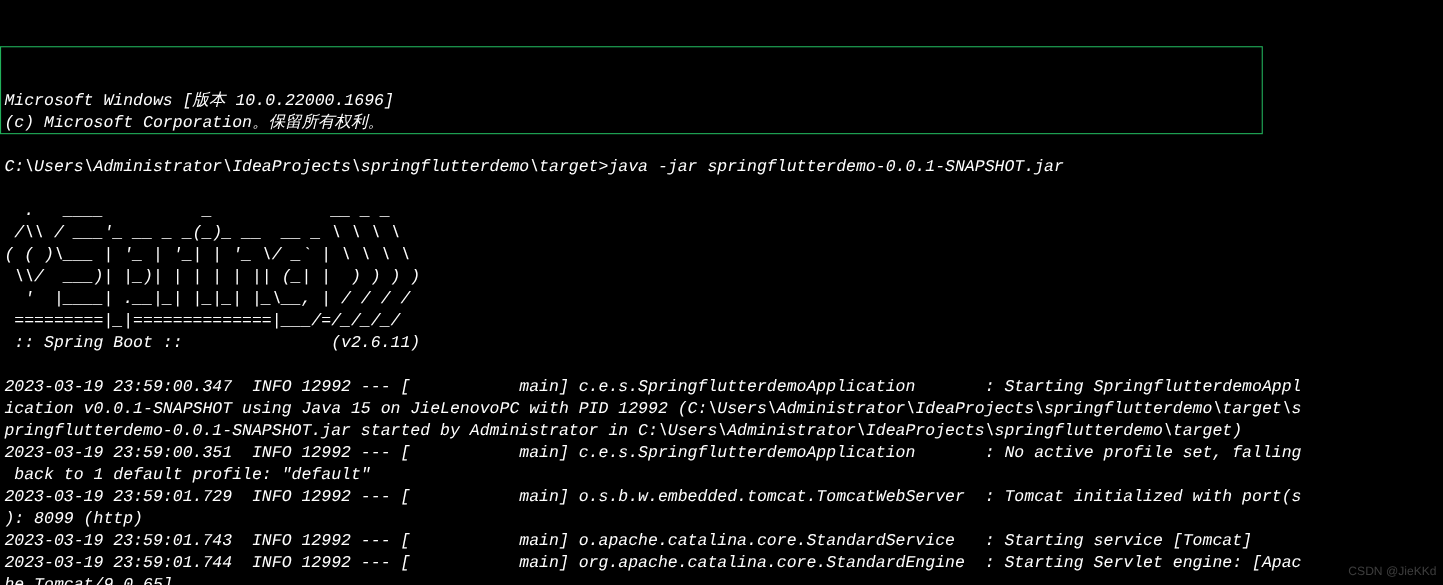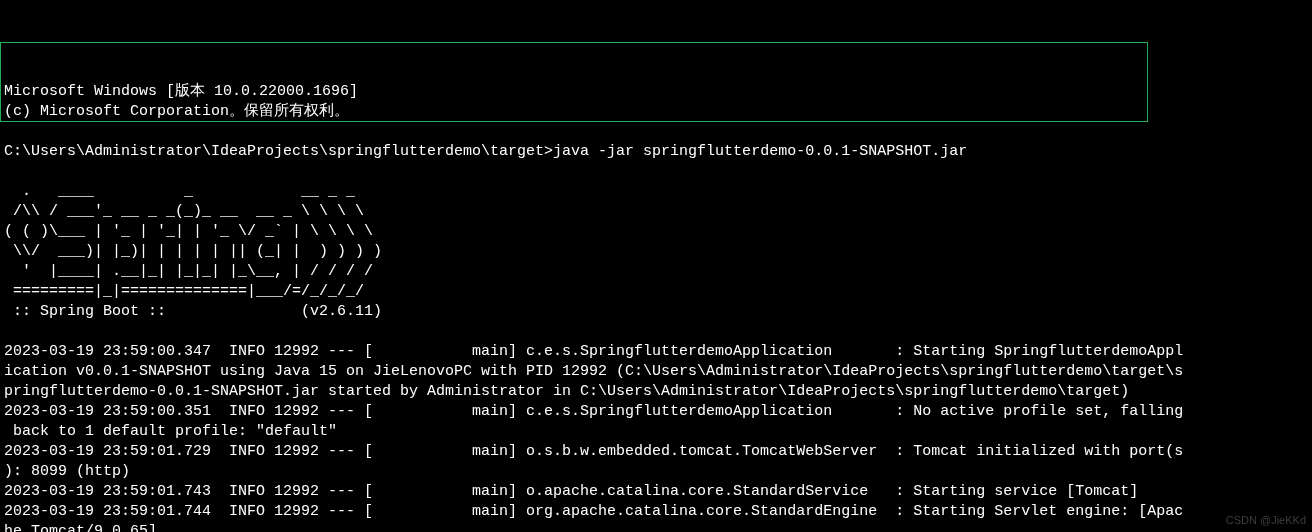--- a/index.html
+++ b/index.html
@@ -28,21 +28,21 @@
   .watermark {
     position: absolute;
     right: 6px;
     bottom: 2px;
     font-size: 11px;
     color: #666;
     opacity: 0.6;
     font-family: sans-serif;
     margin-top: 29px;
   }
-  .line { display:block; height:20px; }
+  .line { display:block; height:20px;font-style:italic; }
 </style>
 </head>
 <body>
 
 
 
 <span class="line">Microsoft Windows [版本 10.0.22000.1696]</span><span class="line">(c) Microsoft Corporation。保留所有权利。</span><span class="line"> </span><span class="line"><span>C:\Users\Administrator\IdeaProjects\springflutterdemo\target&gt;</span><span>java -jar springflutterdemo-0.0.1-SNAPSHOT.jar</span></span><span class="line"> </span><span class="line">  .   ____          _            __ _ _</span><span class="line"> /\\ / ___'_ __ _ _(_)_ __  __ _ \ \ \ \</span><span class="line">( ( )\___ | '_ | '_| | '_ \/ _` | \ \ \ \</span><span class="line"> \\/  ___)| |_)| | | | | || (_| |  ) ) ) )</span><span class="line">  '  |____| .__|_| |_|_| |_\__, | / / / /</span><span class="line"> =========|_|==============|___/=/_/_/_/</span><span class="line"> :: Spring Boot ::               (v2.6.11)</span><span class="line"> </span><span class="line">2023-03-19 23:59:00.347  INFO 12992 --- [           main] c.e.s.SpringflutterdemoApplication       : Starting SpringflutterdemoAppl</span><span class="line">ication v0.0.1-SNAPSHOT using Java 15 on JieLenovoPC with PID 12992 (C:\Users\Administrator\IdeaProjects\springflutterdemo\target\s</span><span class="line">pringflutterdemo-0.0.1-SNAPSHOT.jar started by Administrator in C:\Users\Administrator\IdeaProjects\springflutterdemo\target)</span><span class="line">2023-03-19 23:59:00.351  INFO 12992 --- [           main] c.e.s.SpringflutterdemoApplication       : No active profile set, falling</span><span class="line"> back to 1 default profile: "default"</span><span class="line">2023-03-19 23:59:01.729  INFO 12992 --- [           main] o.s.b.w.embedded.tomcat.TomcatWebServer  : Tomcat initialized with port(s</span><span class="line">): 8099 (http)</span><span class="line">2023-03-19 23:59:01.743  INFO 12992 --- [           main] o.apache.catalina.core.StandardService   : Starting service [Tomcat]</span><span class="line">2023-03-19 23:59:01.744  INFO 12992 --- [           main] org.apache.catalina.core.StandardEngine  : Starting Servlet engine: [Apac</span><span class="line">he Tomcat/9.0.65]</span>
 
 <div class="highlight-box"></div>
 <div class="watermark">CSDN @JieKKd</div>

